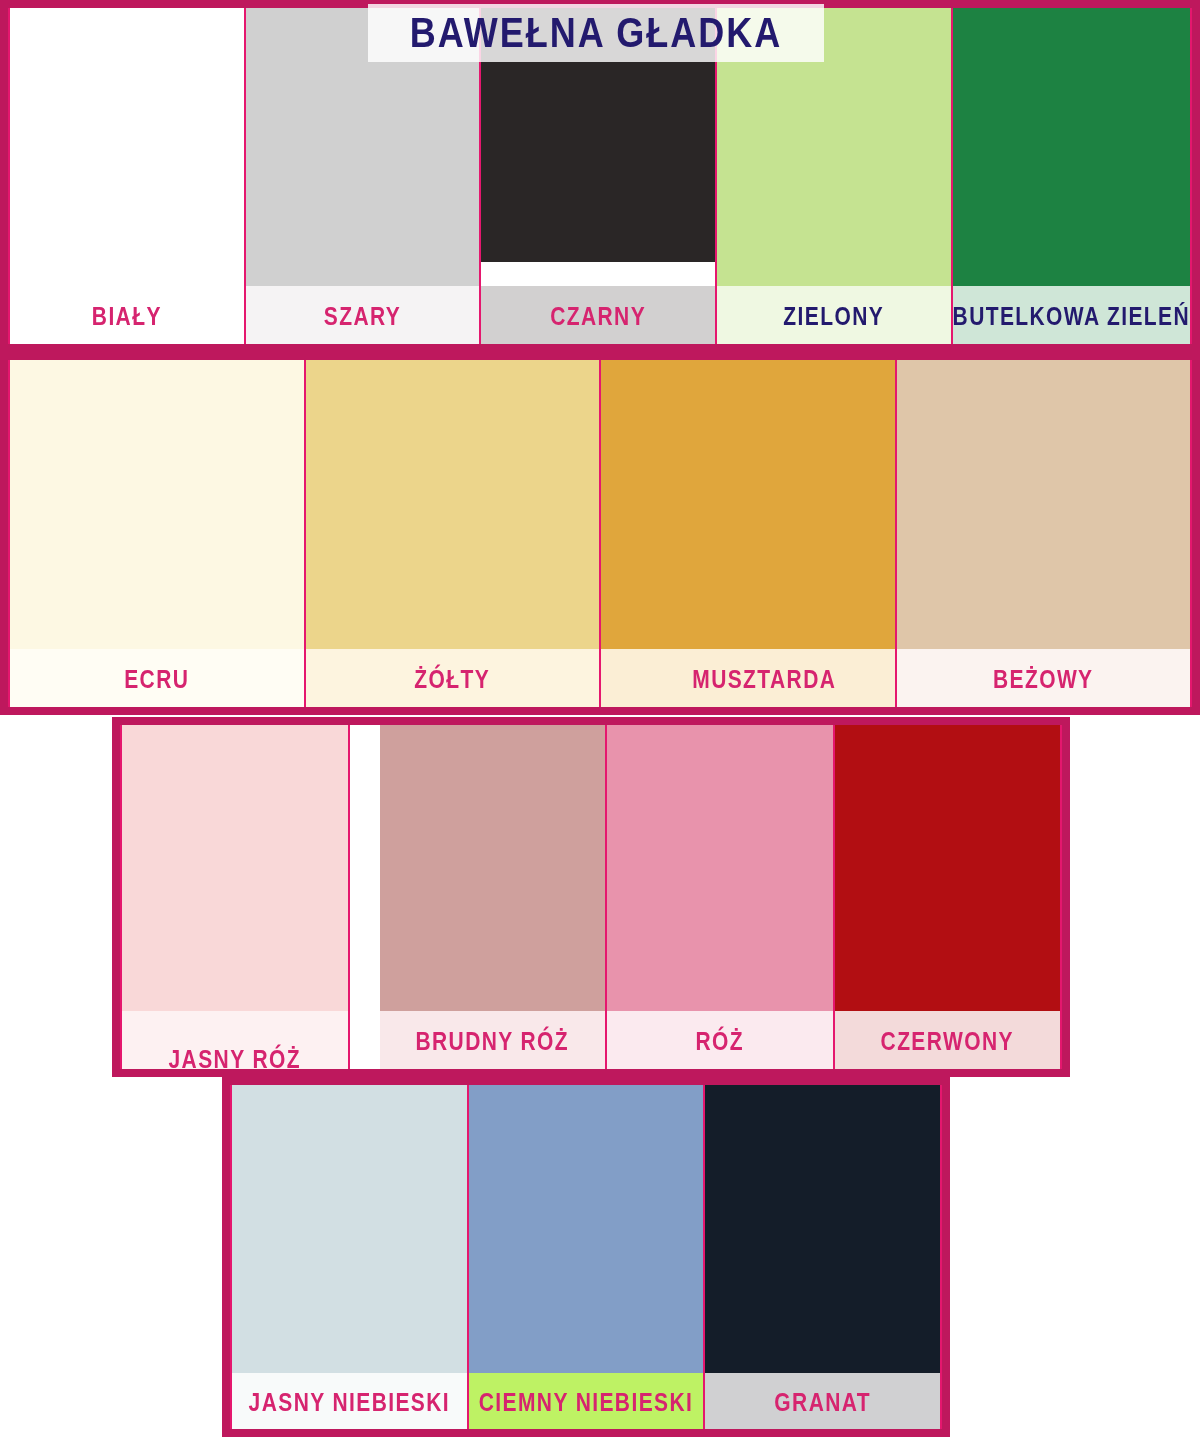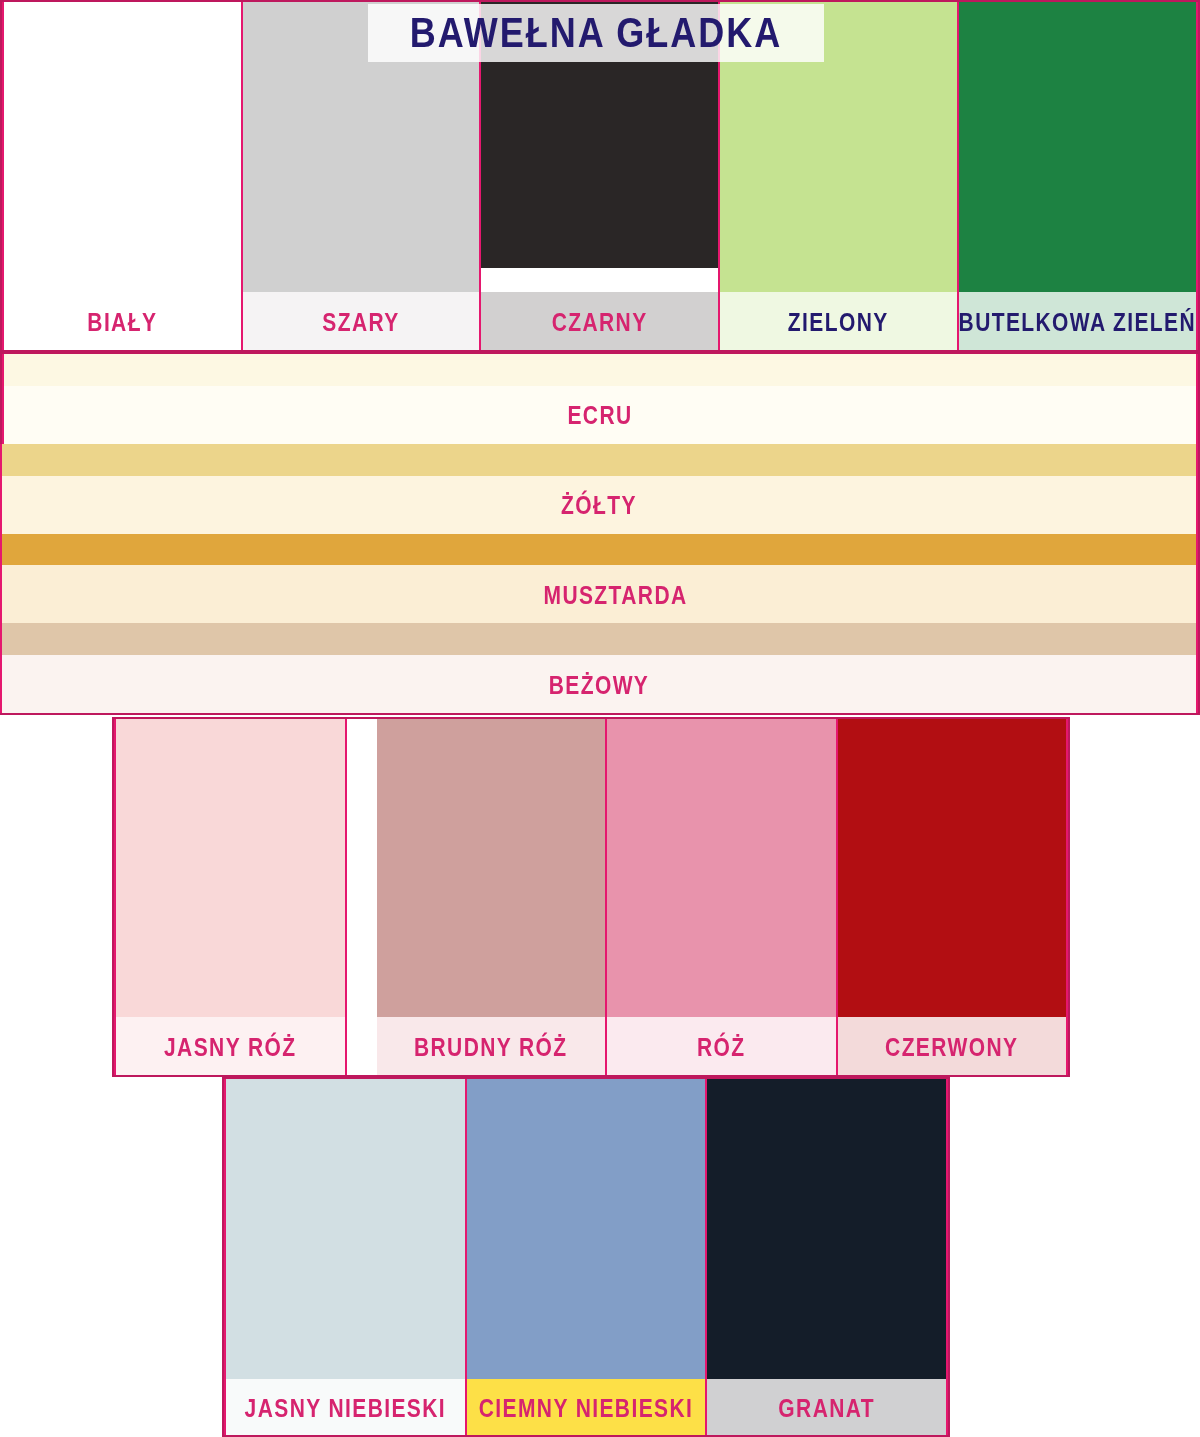--- a/index.html
+++ b/index.html
@@ -23,21 +23,21 @@
     height: 1437px;
   }
 
   
   .band {
     position: absolute;
     display: flex;
     box-sizing: border-box;
   }
   .band.bordered {
-    border: 2px solid #be185d;
+    border: 8px solid #be185d;
   }
 
   .swatch-col {
     position: relative;
     display: flex;
     flex-direction: column;
     box-sizing: border-box;
     border-left: 2px solid #e5176e;
     border-right: 2px solid #e5176e;
     margin-left: -2px;
@@ -66,21 +66,21 @@
     font-size: 21px;
     letter-spacing: 1.4px;
     line-height: 1;
     white-space: nowrap;
     transform: scaleY(1.22);
     font-stretch: condensed;
   }
 
   
   #row-basic   { left: 0px;   top: 0px;    width: 1200px; height: 352px; }
-  #row-warm    { left: 0px;   top: 352px;  width: 1200px; height: 363px; flex-direction: column; }
+  #row-warm    { left: 0px;   top: 352px;  width: 1200px; height: 363px; }
   #row-pink    { left: 112px; top: 717px;  width: 958px;  height: 360px; }
   #row-blue    { left: 222px; top: 1077px; width: 728px;  height: 360px; }
 
   #row-basic .label-strip,
   #row-warm  .label-strip { height: 58px; }
   #row-pink  .label-strip { height: 58px; }
   #row-blue  .label-strip { height: 56px; }
 
   
   #title-banner {
@@ -165,21 +165,21 @@
       <div class="swatch-col" style="flex: 1 1 0px;">
         <div class="chip" style="background: rgb(223, 198, 169);"></div>
         <div class="label-strip" style="background: rgb(251, 243, 240);">
           <span class="label-text" style="color: rgb(214, 36, 111);">BEŻOWY</span>
         </div>
       </div>
     </div>
   <div class="band bordered" id="row-pink">
       <div class="swatch-col" style="flex: 1 1 0px;">
         <div class="chip" style="background: rgb(249, 216, 216);"></div>
-        <div class="label-strip" style="background: rgb(253, 241, 242);">
+        <div class="label-strip" style="background: rgb(253, 241, 242); align-items: flex-end;">
           <span class="label-text" style="color: rgb(214, 36, 111);">JASNY RÓŻ</span>
         </div>
       </div>
       <div class="swatch-col" style="flex: 1 1 0px; padding-left: 30px;">
         <div class="chip" style="background: rgb(207, 160, 157);"></div>
         <div class="label-strip" style="background: rgb(249, 232, 234);">
           <span class="label-text" style="color: rgb(214, 36, 111);">BRUDNY RÓŻ</span>
         </div>
       </div>
       <div class="swatch-col" style="flex: 1 1 0px;">
@@ -197,21 +197,21 @@
     </div>
   <div class="band bordered" id="row-blue">
       <div class="swatch-col" style="flex: 1 1 0px;">
         <div class="chip" style="background: rgb(210, 223, 227);"></div>
         <div class="label-strip" style="background: rgb(248, 250, 250);">
           <span class="label-text" style="color: rgb(214, 36, 111);">JASNY NIEBIESKI</span>
         </div>
       </div>
       <div class="swatch-col" style="flex: 1 1 0px;">
         <div class="chip" style="background: rgb(130, 158, 199);"></div>
-        <div class="label-strip" style="background: #fde047;">
+        <div class="label-strip" style="background: #bef264;">
           <span class="label-text" style="color: rgb(214, 36, 111);">CIEMNY NIEBIESKI</span>
         </div>
       </div>
       <div class="swatch-col" style="flex: 1 1 0px;">
         <div class="chip" style="background: rgb(20, 29, 41);"></div>
         <div class="label-strip" style="background: rgb(208, 208, 210);">
           <span class="label-text" style="color: rgb(214, 36, 111);">GRANAT</span>
         </div>
       </div>
     </div>

